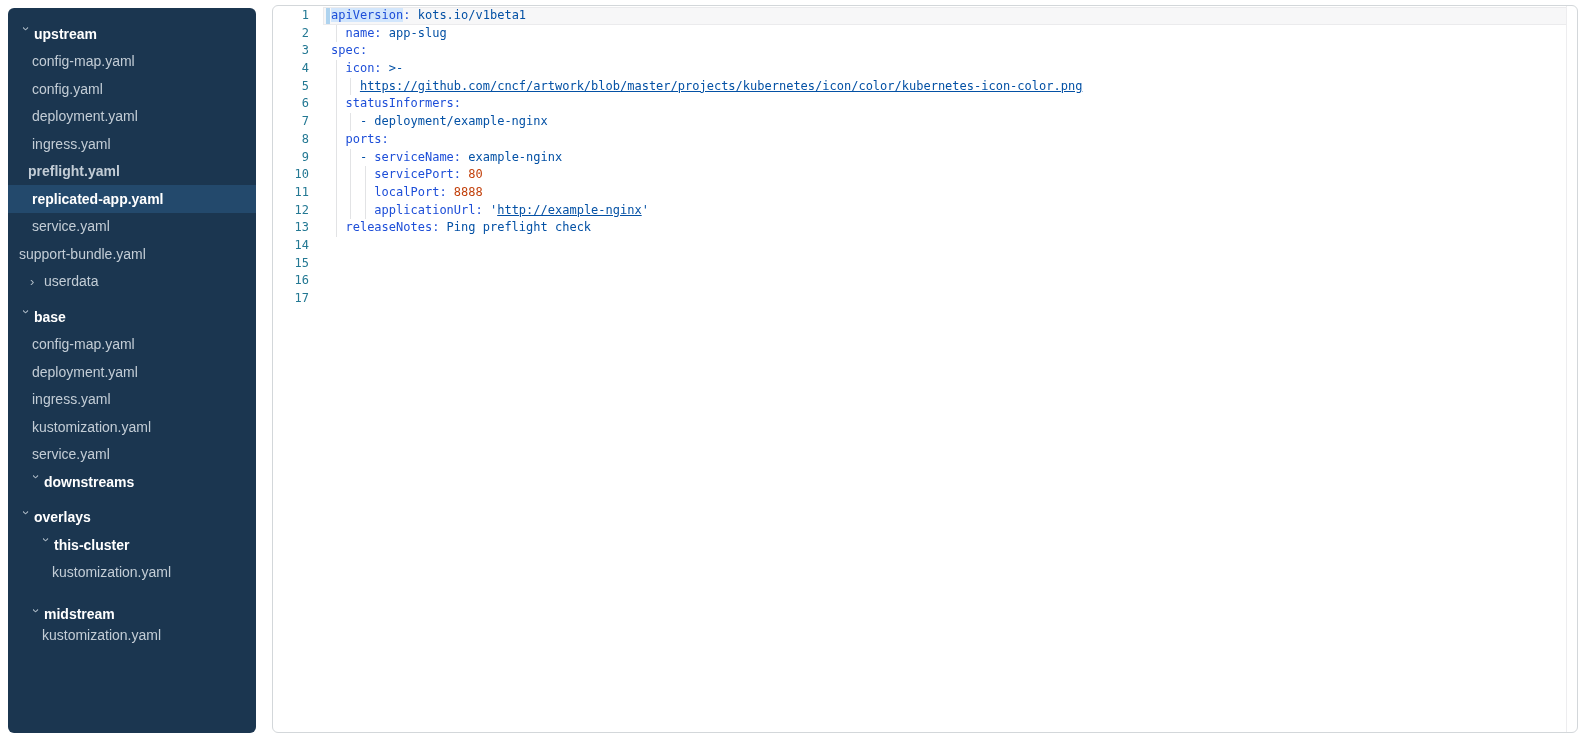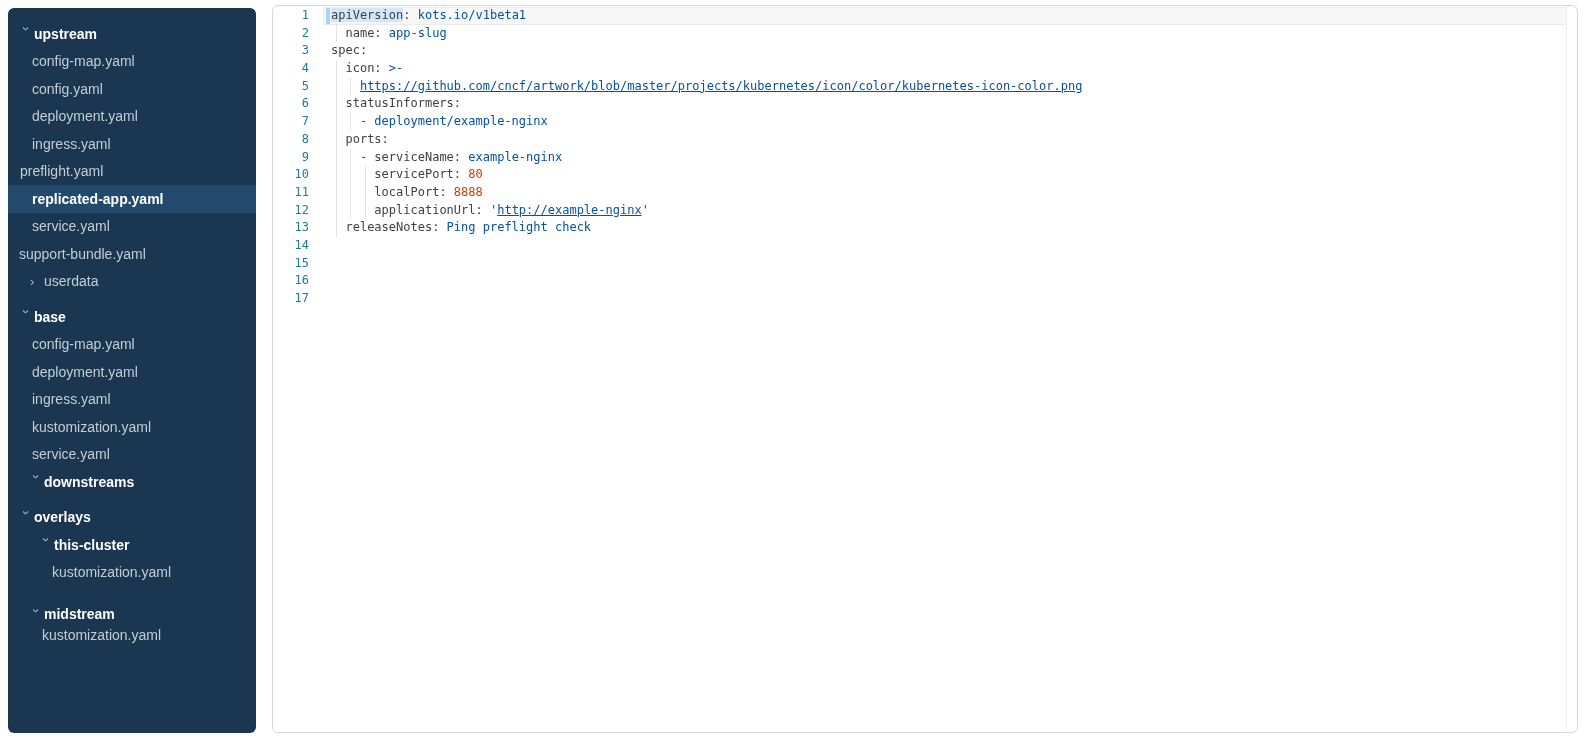--- a/index.html
+++ b/index.html
@@ -39,21 +39,21 @@
   .ln, .line {
     height:17.7px; line-height:17.7px;
     font-family:"DejaVu Sans Mono","Liberation Mono",monospace; font-size:12px;
   }
   .ln { color:#237893; }
   .line { position:relative; white-space:pre; padding-left:8px; margin-right:10px; }
   .line.current { background:#f7f7f8; box-shadow:inset 0 0 0 1px #ebebed; }
   .guide { position:absolute; top:0; bottom:0; width:1px; background:#e2e3e5; }
   .cursor { position:absolute; left:3px; top:1px; bottom:1px; width:4px; background:#aed3ef; }
   .txt { position:relative; }
-  .k { color:#404040; }
+  .k { color:#1d4ed8; }
   .v { color:#0451a5; }
   .n { color:#c2410c; }
   .p { color:#333333; }
   .l { color:#0451a5; text-decoration:underline; cursor:pointer; }
   .sel { background:rgba(173,214,255,0.5); }
 </style>
 </head>
 <body>
 
 <nav class="sidebar">
@@ -66,21 +66,21 @@
     </div>
     <div class="tree-row file" style="padding-left: 24px;">
       <span>config.yaml</span>
     </div>
     <div class="tree-row file" style="padding-left: 24px;">
       <span>deployment.yaml</span>
     </div>
     <div class="tree-row file" style="padding-left: 24px;">
       <span>ingress.yaml</span>
     </div>
-    <div class="tree-row file" style="padding-left: 12px;">
+    <div class="tree-row file" style="padding-left: 20px; font-weight: bold;">
       <span>preflight.yaml</span>
     </div>
     <div class="tree-row file selected" style="padding-left: 24px;">
       <span>replicated-app.yaml</span>
     </div>
     <div class="tree-row file" style="padding-left: 24px;">
       <span>service.yaml</span>
     </div>
     <div class="tree-row file" style="padding-left: 11px;">
       <span>support-bundle.yaml</span>

